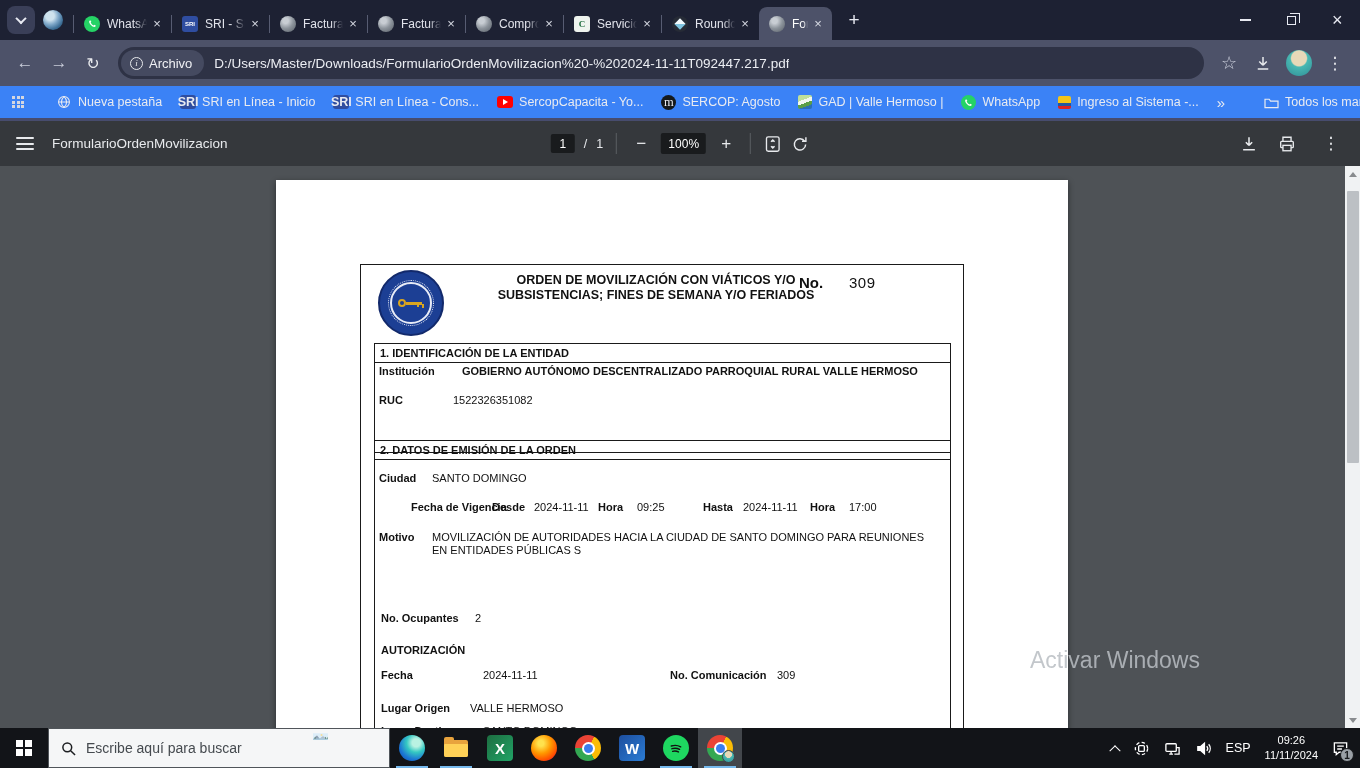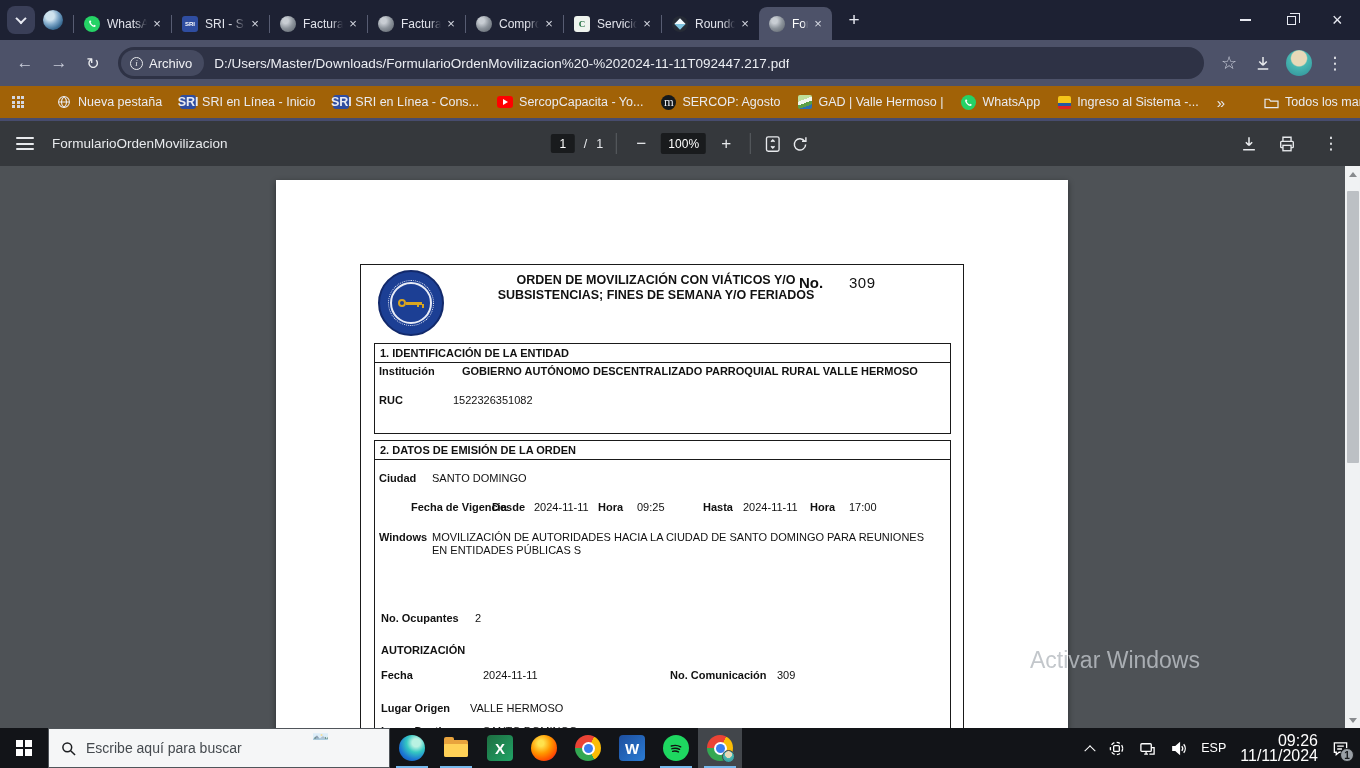--- a/index.html
+++ b/index.html
@@ -59,21 +59,21 @@
     font-size:9px; display:flex; align-items:center; justify-content:center; font-family:"Liberation Serif",serif; }
   .filechip span { color:#f0f1f5; font-size:13px; }
   .url { color:#eceef3; font-size:13.5px; margin-left:10px; white-space:nowrap; overflow:hidden; }
   .i-star::before{ content:"☆"; font-size:18px; }
   .dl svg { width:18px; height:18px; }
   .avatar { width:26px; height:26px; border-radius:50%; margin:0 4px;
     background:radial-gradient(circle at 50% 32%, #e8d9b8 0 34%, #49b8b2 40%, #2f8f98 100%); }
   .i-dots::before{ content:"⋮"; font-size:17px; color:#e8eaed; }
 
   
-  .bookmarks { height:32px; background:#a16207; display:flex; align-items:center; padding:0 12px; }
+  .bookmarks { height:32px; background:#3b82f6; display:flex; align-items:center; padding:0 12px; }
   .appsgrid { display:grid; grid-template-columns:repeat(3,3px); grid-template-rows:repeat(3,3px);
     gap:1.5px; margin-right:12px; }
   .appsgrid i { background:#d4d7e0; }
   .bsep { width:1px; height:16px; background:#6a6f85; margin:0 10px; }
   .bm { display:flex; align-items:center; gap:6px; margin-right:18px; }
   .bm span { color:#e9ebf1; font-size:12.5px; white-space:nowrap; }
   .bmicon { width:16px; height:16px; display:flex; align-items:center; justify-content:center; flex:none; }
   .bm-globe svg { width:14px; height:14px; }
   .bm-sri { background:#2f4da0; border-radius:3px; color:#fff; font-size:6px; font-weight:bold;
     width:16px; height:14px; display:flex; align-items:center; justify-content:center; }
@@ -122,21 +122,21 @@
   .key .head { position:absolute; left:0; top:1px; width:8px; height:8px; border:2.5px solid #d9a520; border-radius:50%; }
   .key .shaft { position:absolute; left:8px; top:4px; width:16px; height:2.5px; background:#d9a520; }
   .key .tooth { position:absolute; right:0; top:6px; width:2.5px; height:4px; background:#d9a520; }
   .key .tooth2 { position:absolute; right:5px; top:6px; width:2.5px; height:3px; background:#d9a520; }
   .doctitle { position:absolute; left:130px; top:8px; width:330px; text-align:center;
     font-size:12.5px; font-weight:bold; line-height:15px; }
   .docno { position:absolute; left:438px; top:9px; font-size:15px; font-weight:bold; }
   .docnoval { position:absolute; left:488px; top:9px; font-size:15px; letter-spacing:.5px; }
 
   .secbox { position:absolute; left:98px; width:577px; border:1.5px solid #1a1a1a; }
-  .sec1 { top:163px; height:91px; }
+  .sec1 { top:163px; height:110px; }
   .sec2 { top:260px; height:310px; }
   .sectitle { height:19px; border-bottom:1.5px solid #1a1a1a; font-size:11px; font-weight:bold;
     display:flex; align-items:center; padding-left:5px; }
   .drow { position:absolute; font-size:11px; white-space:nowrap; }
   .lbl { font-weight:bold; }
 
   .watermark { position:absolute; left:1030px; top:481px; pointer-events:none; }
   .wm1 { font-size:23px; color:#b9bec3; opacity:.85; font-weight:300; }
   .wm2 { font-size:15px; color:#a9aeb3; opacity:.8; margin-top:5px; }
 
@@ -178,21 +178,21 @@
   .badge-avatar { position:absolute; right:-2px; bottom:-2px; width:13px; height:13px; border-radius:50%;
     border:1.5px solid #42464b; z-index:2;
     background:radial-gradient(circle at 50% 32%, #e8d9b8 0 34%, #49b8b2 40%, #2f8f98 100%); }
   .trayspace { flex:1; }
   .tray { display:flex; align-items:center; gap:0; padding-right:4px; }
   .trayitem { height:40px; display:flex; align-items:center; justify-content:center; padding:0 7px; color:#fff; }
   .chev-up { width:8px; height:8px; border-left:1.7px solid #fff; border-top:1.7px solid #fff;
     transform:rotate(45deg) translate(2px,2px); }
   .trayic svg { width:17px; height:17px; display:block; }
   .lang { font-size:12.5px; }
-  .clock { font-size:16px; line-height:15px; text-align:right; }
+  .clock { font-size:11px; line-height:15px; text-align:center; }
   .notif { position:relative; }
   .notifbadge { position:absolute; right:2px; bottom:6px; width:14px; height:14px; border-radius:50%;
     background:#9aa0a6; color:#16181b; font-size:10px; font-weight:bold; display:flex; align-items:center;
     justify-content:center; border:1px solid #16181b; }
 </style>
 </head>
 <body>
 
 <div class="screen">
 
@@ -454,21 +454,21 @@
       <span class="drow lbl" style="left:103px; top:321px;padding-left:32px;">Fecha de Vigencia</span>
       <span class="drow lbl" style="left:216px; top:321px;">Desde</span>
       <span class="drow" style="left:258px; top:321px;">2024-11-11</span>
       <span class="drow lbl" style="left:322px; top:321px;">Hora</span>
       <span class="drow" style="left:361px; top:321px;">09:25</span>
       <span class="drow lbl" style="left:427px; top:321px;">Hasta</span>
       <span class="drow" style="left:467px; top:321px;">2024-11-11</span>
       <span class="drow lbl" style="left:534px; top:321px;">Hora</span>
       <span class="drow" style="left:573px; top:321px;">17:00</span>
 
-      <span class="drow lbl" style="left:103px; top:351px;">Windows</span>
+      <span class="drow lbl" style="left:103px; top:351px;">Motivo</span>
       <span class="drow" style="left:156px; top:351px; width:505px; white-space:normal; line-height:13px;">MOVILIZACIÓN DE AUTORIDADES HACIA LA CIUDAD DE SANTO DOMINGO PARA REUNIONES EN ENTIDADES PÚBLICAS S</span>
 
       <span class="drow lbl" style="left:105px; top:432px;">No. Ocupantes</span>
       <span class="drow" style="left:199px; top:432px;">2</span>
 
       <span class="drow lbl" style="left:105px; top:464px;">AUTORIZACIÓN</span>
 
       <span class="drow lbl" style="left:105px; top:489px;">Fecha</span>
       <span class="drow" style="left:207px; top:489px;">2024-11-11</span>
       <span class="drow lbl" style="left:394px; top:489px;">No. Comunicación</span>

